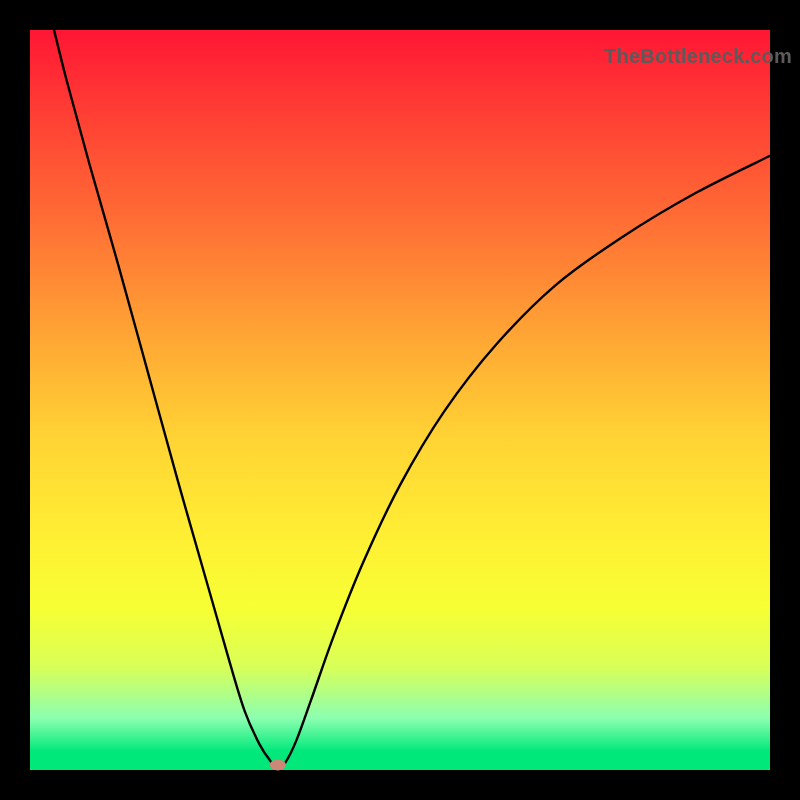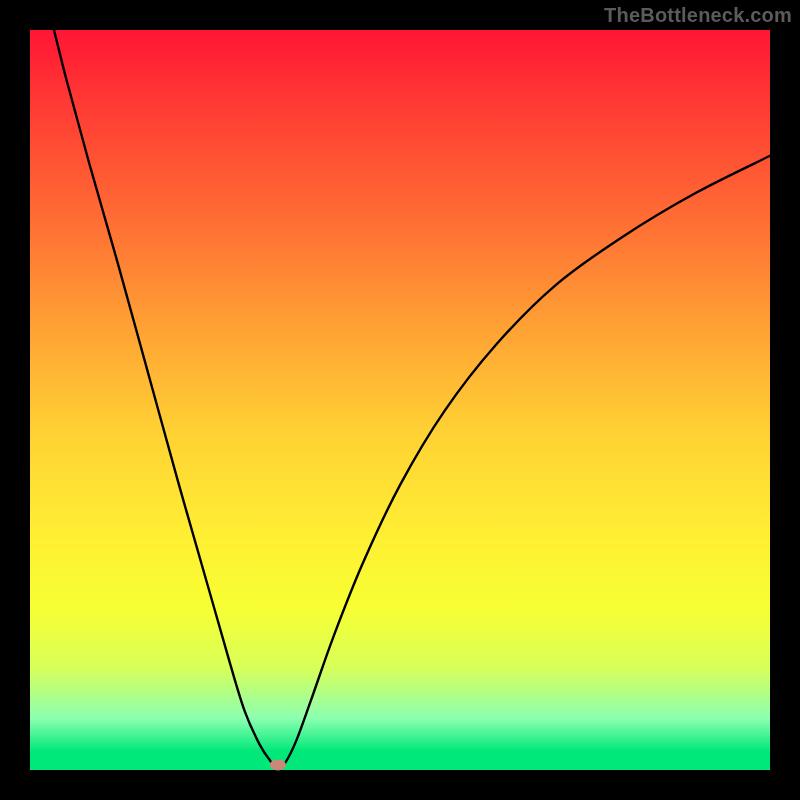--- a/index.html
+++ b/index.html
@@ -29,20 +29,21 @@
       #00e87a 100%
     );
   }
 
   .watermark {
     position: absolute;
     font-size: 20px;
     font-weight: 600;
     color: #5b5b5b;
     letter-spacing: 0.2px;
+    margin-top: 41px;
   }
 
   .curve-svg {
     position: absolute;
     top: 0; left: 0;
     width: 100%; height: 100%;
     overflow: visible;
   }
 
   .marker {

